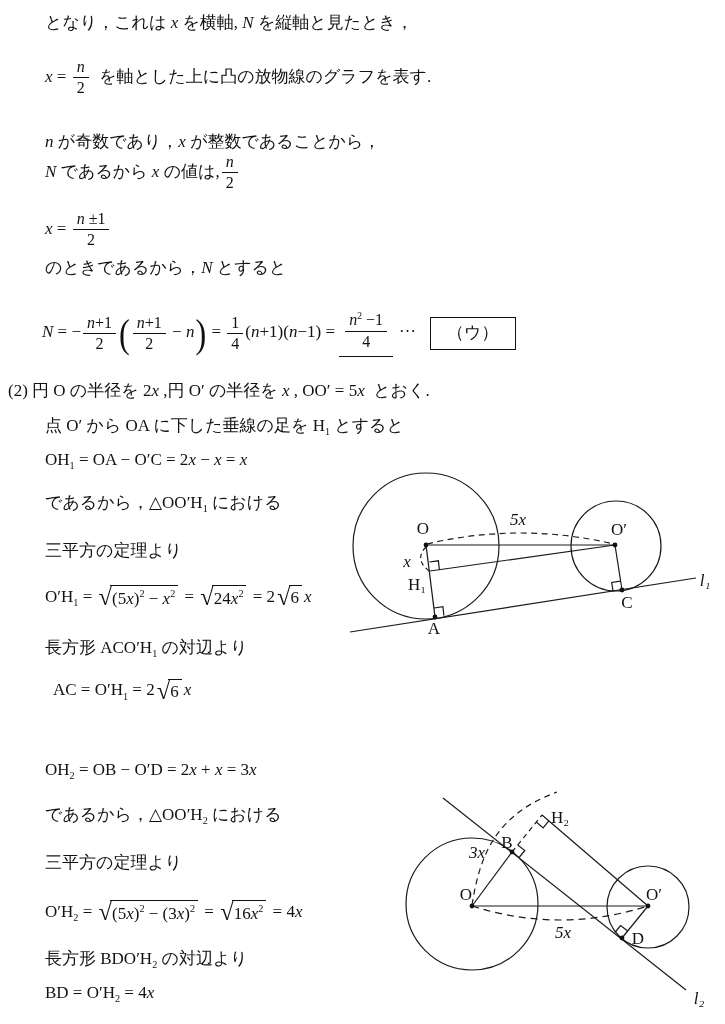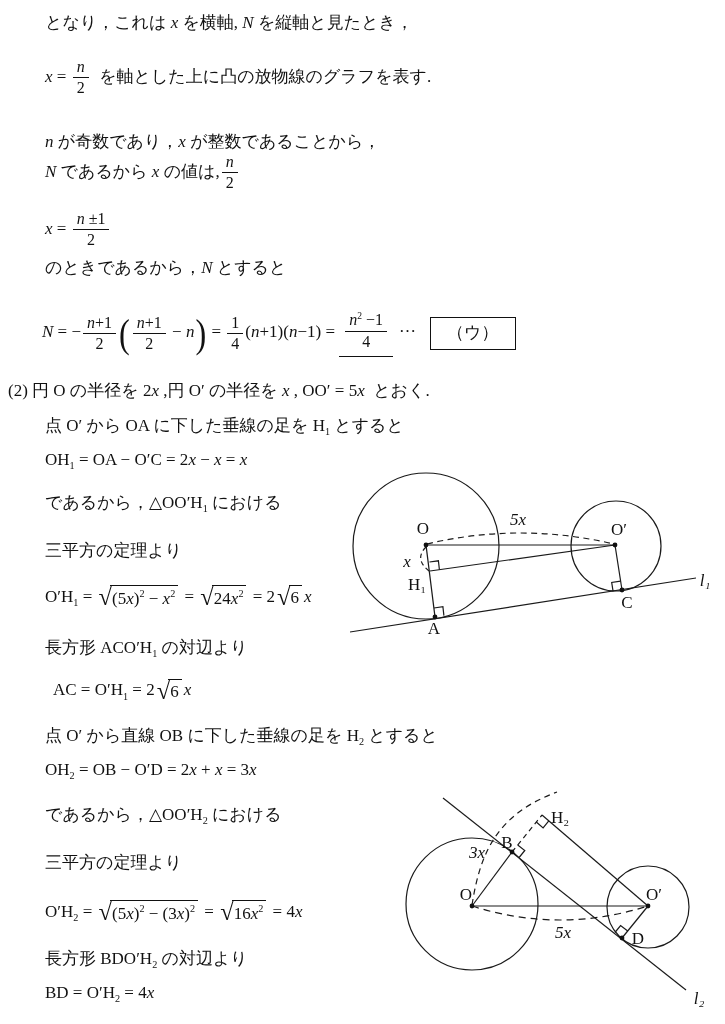--- a/index.html
+++ b/index.html
@@ -55,21 +55,20 @@
   <div class="ln" style="left:45px; top:492px;"><span class="jp">であるから，</span><span class="mr">△OO′H</span><sub>1</sub><span class="jp"> における</span></div>
 
   <div class="ln" style="left:45px; top:540px;"><span class="jp">三平方の定理より</span></div>
 
   <div class="ln" style="left:45px; top:585px;"><span class="mr">O′H</span><sub>1</sub><span class="mr"> = </span><span class="sqrt"><span class="rad">√</span><span class="rbody"><span class="mr">(5</span><span class="mi">x</span><span class="mr">)</span><sup>2</sup><span class="mr"> − </span><span class="mi">x</span><sup>2</sup></span></span><span class="mr"> = </span><span class="sqrt"><span class="rad">√</span><span class="rbody"><span class="mr">24</span><span class="mi">x</span><sup>2</sup></span></span><span class="mr"> = 2</span><span class="sqrt"><span class="rad">√</span><span class="rbody mr">6</span></span><span class="mi">x</span></div>
 
   <div class="ln" style="left:45px; top:637px;"><span class="jp">長方形 </span><span class="mr">ACO′H</span><sub>1</sub><span class="jp"> の対辺より</span></div>
 
   <div class="ln" style="left:53px; top:679px;"><span class="mr">AC = O′H</span><sub>1</sub><span class="mr"> = 2</span><span class="sqrt"><span class="rad">√</span><span class="rbody mr">6</span></span><span class="mi">x</span></div>
 
-  <div class="ln" style="left:45px; top:725px;"><span class="jp">点 </span><span class="mr">O′</span><span class="jp"> から直線 </span><span class="mr">OB</span><span class="jp"> に下した垂線の足を </span><span class="mr">H</span><sub>2</sub><span class="jp"> とすると</span></div>
 
   <div class="ln" style="left:45px; top:759px;"><span class="mr">OH</span><sub>2</sub><span class="mr"> = OB − O′D = 2</span><span class="mi">x</span><span class="mr"> + </span><span class="mi">x</span><span class="mr"> = 3</span><span class="mi">x</span></div>
 
   <div class="ln" style="left:45px; top:804px;"><span class="jp">であるから，</span><span class="mr">△OO′H</span><sub>2</sub><span class="jp"> における</span></div>
 
   <div class="ln" style="left:45px; top:852px;"><span class="jp">三平方の定理より</span></div>
 
   <div class="ln" style="left:45px; top:900px;"><span class="mr">O′H</span><sub>2</sub><span class="mr"> = </span><span class="sqrt"><span class="rad">√</span><span class="rbody"><span class="mr">(5</span><span class="mi">x</span><span class="mr">)</span><sup>2</sup><span class="mr"> − (3</span><span class="mi">x</span><span class="mr">)</span><sup>2</sup></span></span><span class="mr"> = </span><span class="sqrt"><span class="rad">√</span><span class="rbody"><span class="mr">16</span><span class="mi">x</span><sup>2</sup></span></span><span class="mr"> = 4</span><span class="mi">x</span></div>
 
   <div class="ln" style="left:45px; top:948px;"><span class="jp">長方形 </span><span class="mr">BDO′H</span><sub>2</sub><span class="jp"> の対辺より</span></div>

